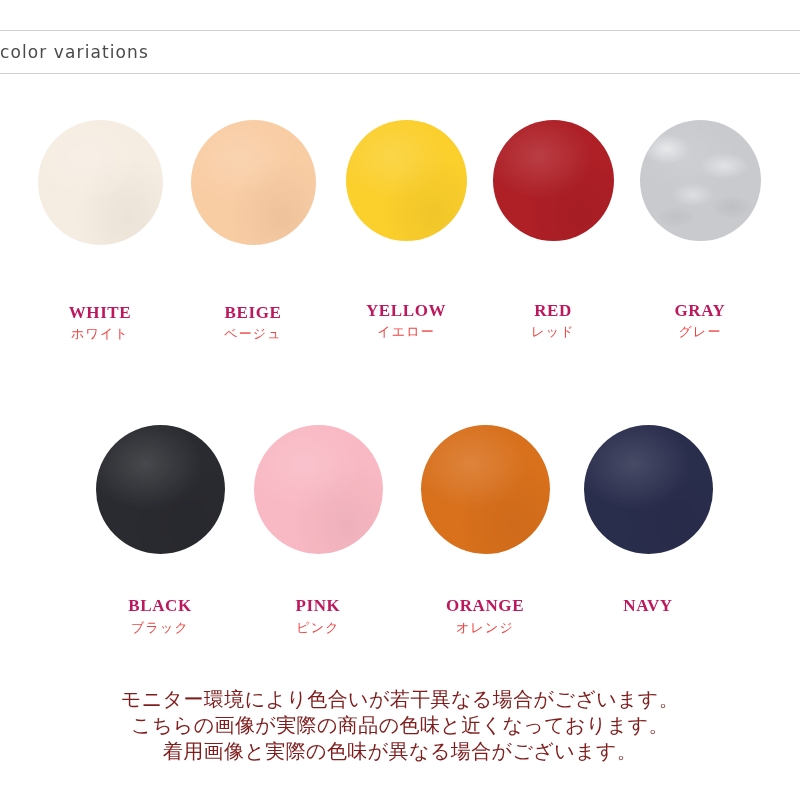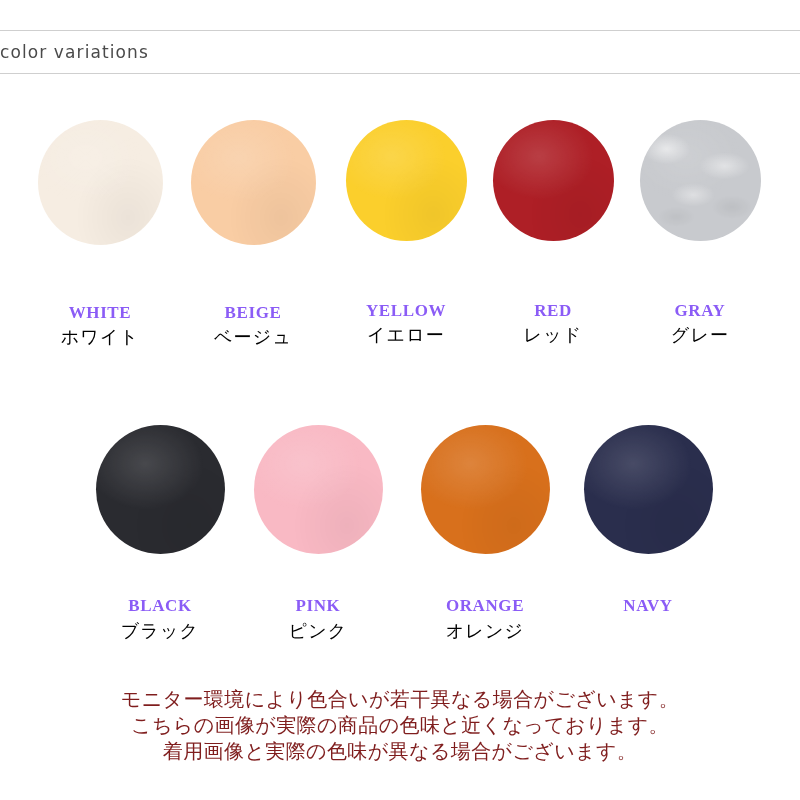--- a/index.html
+++ b/index.html
@@ -73,30 +73,30 @@
       radial-gradient(ellipse 26% 14% at 44% 62%, rgba(255,255,255,0.40), rgba(255,255,255,0) 70%),
       radial-gradient(ellipse 24% 14% at 76% 72%, rgba(0,0,0,0.05), rgba(0,0,0,0) 70%),
       radial-gradient(ellipse 22% 12% at 30% 80%, rgba(0,0,0,0.045), rgba(0,0,0,0) 70%),
       radial-gradient(ellipse 70% 55% at 38% 30%, rgba(255,255,255,0.10), rgba(255,255,255,0) 65%);
   }
 
   .label-en {
     font-family: "Liberation Serif", "DejaVu Serif", serif;
     font-size: 17px;
     font-weight: 700;
-    color: #8b5cf6;
+    color: #be185d;
     letter-spacing: 0.6px;
     line-height: 1.15;
     white-space: nowrap;
   }
   .label-ja {
     font-family: "DejaVu Sans", "Liberation Sans", sans-serif;
-    font-size: 18px;
+    font-size: 13px;
     font-weight: 400;
-    color: #000000;
+    color: #ef4444;
     letter-spacing: 1.2px;
     line-height: 1.35;
     margin-top: 3px;
     white-space: nowrap;
   }
 
   
   .disclaimer {
     position: absolute;
     top: 686px;

